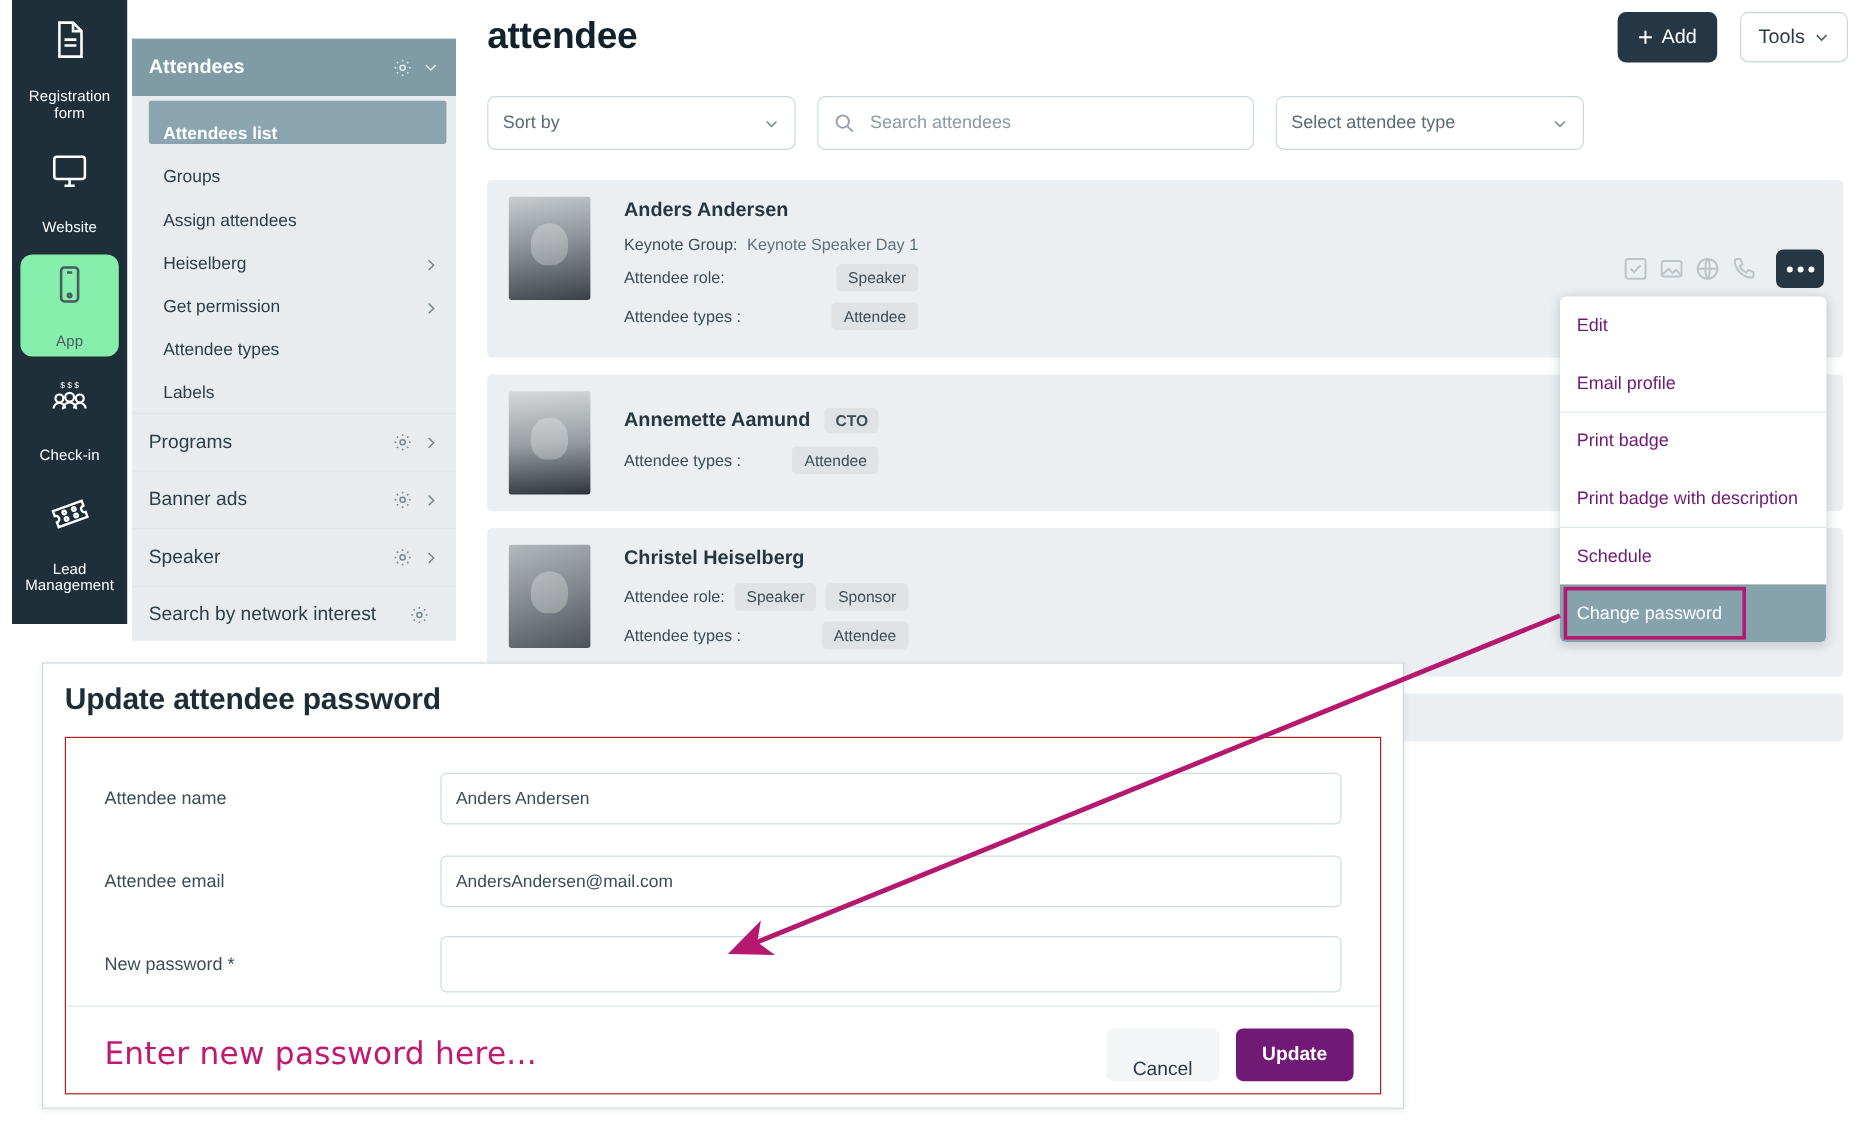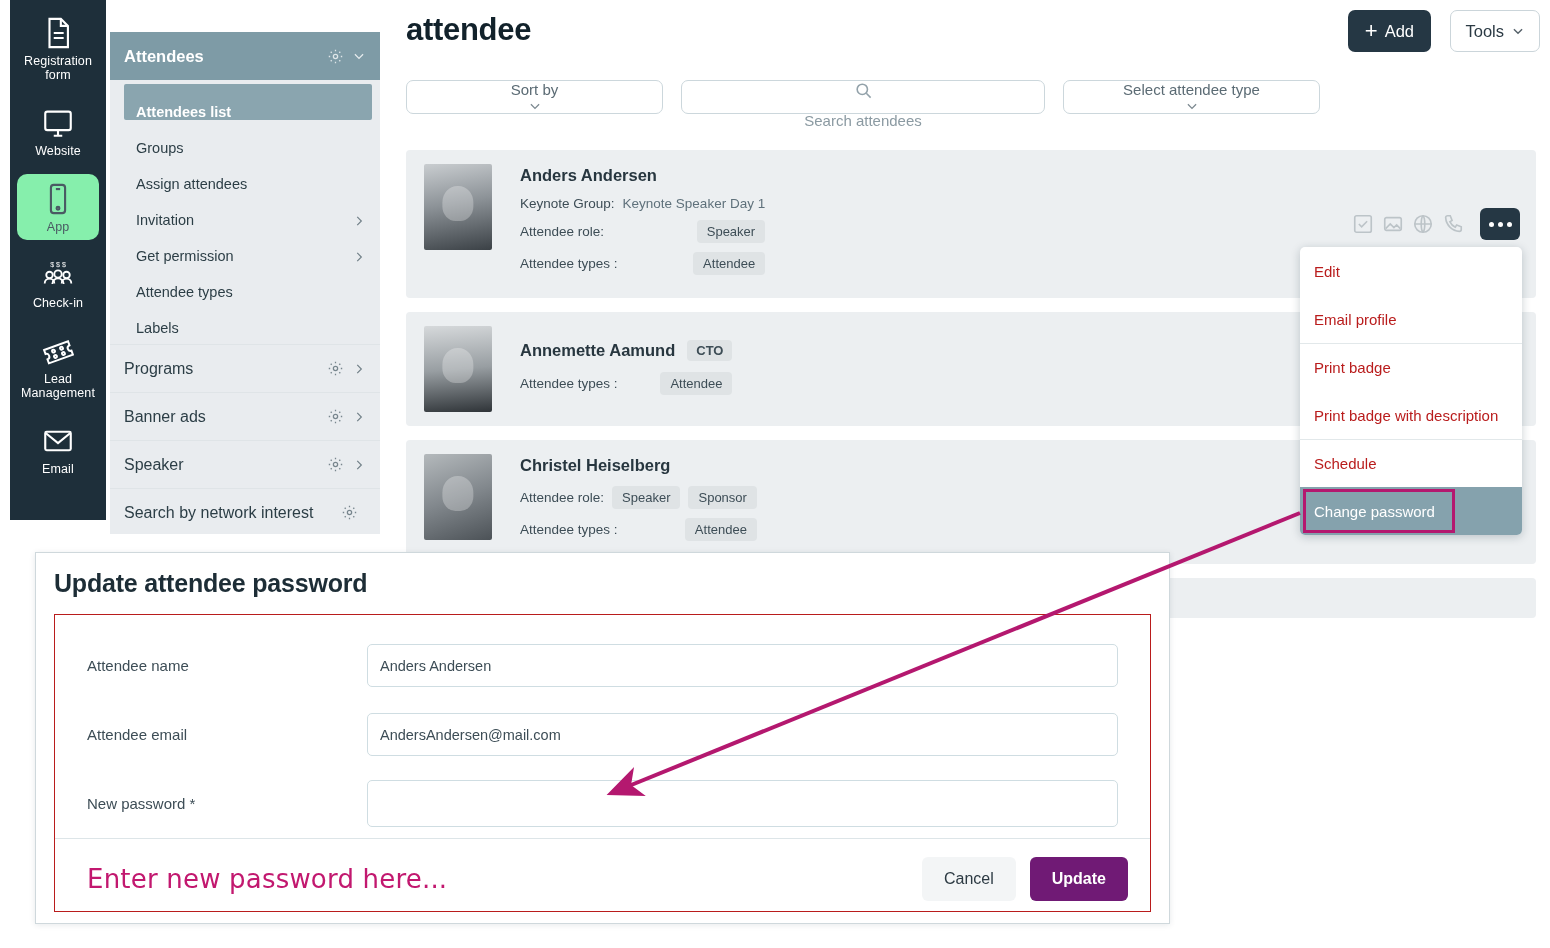--- a/index.html
+++ b/index.html
@@ -18,20 +18,21 @@
     display: flex; flex-direction: column; align-items: center;
     padding-top: 8px;
     overflow: hidden;
   }
   .rail-item {
     width: 82px; border-radius: 10px;
     display: flex; flex-direction: column; align-items: center; justify-content: flex-start;
     padding: 8px 2px 6px 2px;
     margin-bottom: 10px;
     color: #ffffff;
+    gap: 19px;
   }
   .rail-item.active { background: #86efac; color: #4a5a63; }
   .rail-ico { width: 34px; height: 34px; display: block; margin-bottom: 4px; }
   .rail-lbl {
     font-size: 12.5px; line-height: 14px; text-align: center;
     letter-spacing: .1px;
   }
 
   
   .nav {
@@ -80,22 +81,22 @@
     background: #fff; color: #2b3a44; border: 1px solid #cbd5da; border-radius: 7px;
     height: 42px; padding: 0 14px;
     display: flex; align-items: center; gap: 7px;
     font-size: 16.5px;
   }
   .plus { font-size: 22px; line-height: 16px; font-weight: 400; }
 
   
   .filters { position: absolute; left: 16px; top: 80px; display: flex; gap: 18px; }
   .fld {
-    height: 34px; background: #fff; border: 1px solid #ccd7dc; border-radius: 7px;
-    display: flex; align-items: center; padding: 0 12px; color: #5b6b74; font-size: 15px; flex-direction: column;
+    height: 45px; background: #fff; border: 1px solid #ccd7dc; border-radius: 7px;
+    display: flex; align-items: center; padding: 0 12px; color: #5b6b74; font-size: 15px;
   }
   .fld.sort { width: 257px; }
   .fld.search { width: 364px; gap: 12px; }
   .fld.type { width: 257px; }
   .fld .sp { flex: 1; }
 
   
   .cards { position: absolute; left: 16px; top: 150px; width: 1130px; }
   .card {
     background: #eceff1; border-radius: 4px;
@@ -139,21 +140,21 @@
 
   
   .menu {
     position: absolute; left: 1300px; top: 247px; width: 222px;
     background: #fff; border-radius: 5px;
     box-shadow: 0 2px 10px rgba(20,40,55,.22);
     z-index: 40; overflow: hidden;
   }
   .menu-item {
     height: 48px; display: flex; align-items: center; padding: 0 14px;
-    font-size: 15px; color: #b91c1c;
+    font-size: 15px; color: #701a75;
   }
   .menu-item.sep-top { border-top: 1px solid #e2e8ea; }
   .menu-item.hl { background: #85a2ad; color: #ffffff; }
   .menu-hl-box {
     position: absolute; left: 1303px; top: 489px; width: 152px; height: 44px;
     border: 3px solid #b4186f; z-index: 50; pointer-events: none;
   }
 
   
   .modal {
@@ -182,21 +183,21 @@
     border-top: 1px solid #dde5e8; height: 80px;
     display: flex; align-items: center; padding: 0 22px 0 32px; gap: 14px;
   }
   .hint {
     color: #c2186f; font-size: 26px; letter-spacing: .2px;
     font-family: "DejaVu Sans", sans-serif; font-weight: 400;
   }
   .foot-sp { flex: 1; }
   .btn-cancel {
     background: #f3f5f6; color: #2c3a43; border-radius: 6px;
-    height: 44px; padding: 0 22px; display: flex; align-items: center; font-size: 16px;
+    height: 44px; padding: 0 22px; display: flex; align-items: flex-end; font-size: 16px;
   }
   .btn-update {
     background: #701a75; color: #fff; border-radius: 6px;
     height: 44px; padding: 0 22px; display: flex; align-items: center;
     font-size: 16px; font-weight: 600;
   }
 
   
   .arrow-svg { position: absolute; left: 0; top: 0; width: 1550px; height: 948px;
     z-index: 70; pointer-events: none; }
@@ -286,21 +287,21 @@
       <div class="nav-sub-item active">
         <span>Attendees list</span>
       </div>
       <div class="nav-sub-item">
         <span>Groups</span>
       </div>
       <div class="nav-sub-item">
         <span>Assign attendees</span>
       </div>
       <div class="nav-sub-item">
-        <span>Invitation</span>
+        <span>Heiselberg</span>
         <span class="sp"></span>
         <svg class="chev" viewBox="0 0 24 24" fill="none" stroke="#53656e" stroke-width="2">
             <path d="M9 5l7 7-7 7"></path>
           </svg>
       </div>
       <div class="nav-sub-item">
         <span>Get permission</span>
         <span class="sp"></span>
         <svg class="chev" viewBox="0 0 24 24" fill="none" stroke="#53656e" stroke-width="2">
             <path d="M9 5l7 7-7 7"></path>

